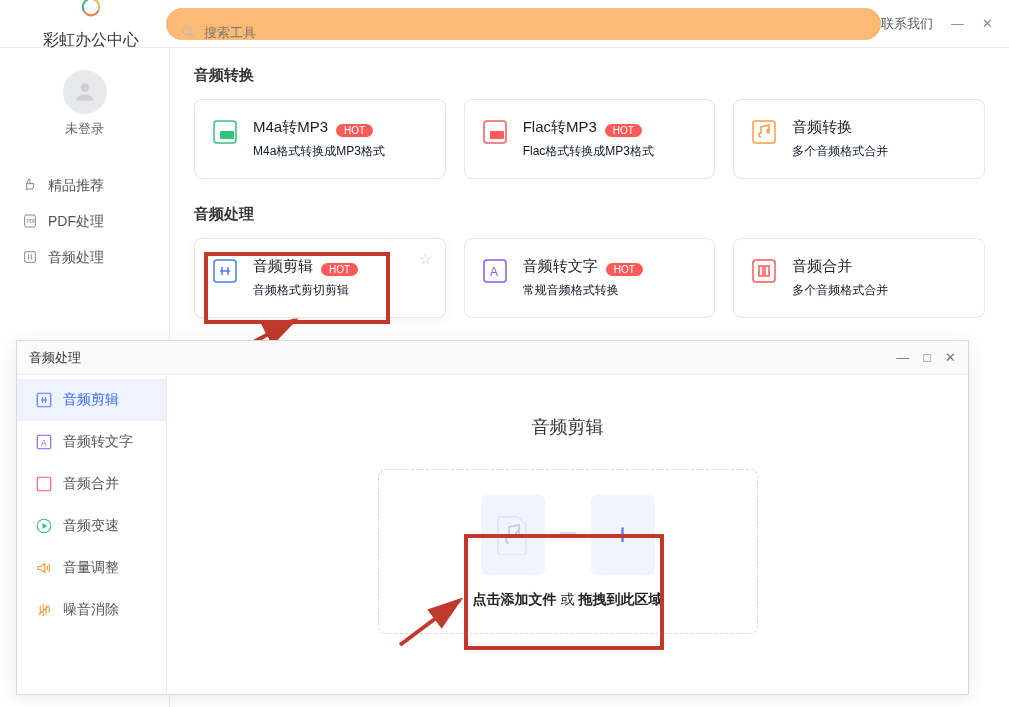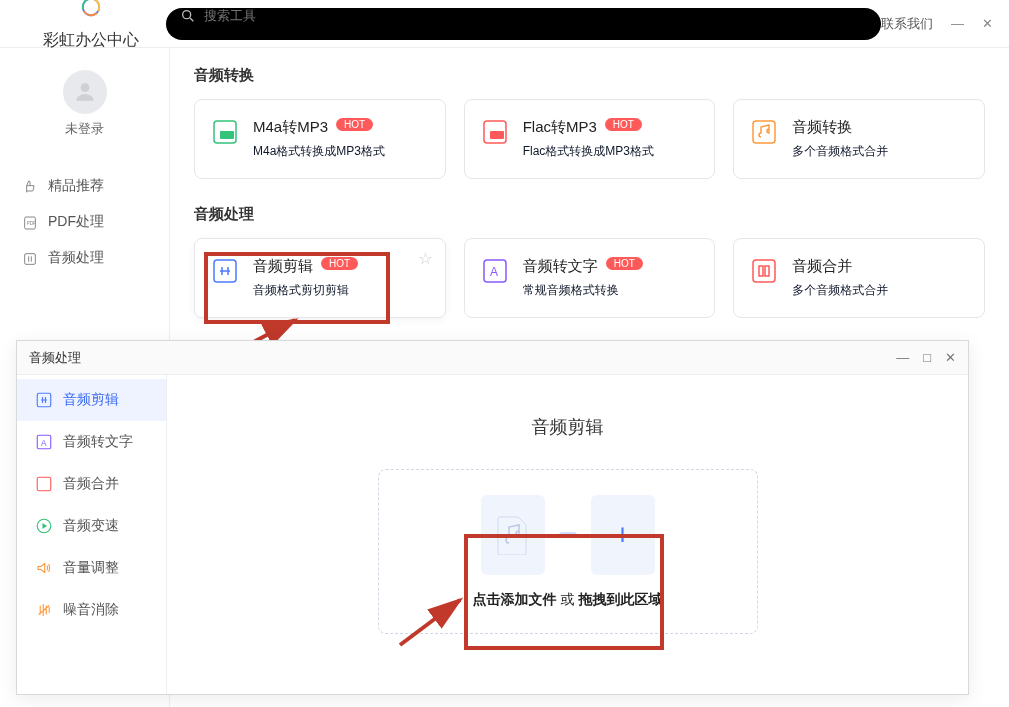--- a/index.html
+++ b/index.html
@@ -2,43 +2,43 @@
 <html><head>
 <meta charset="utf-8">
 <style>
 * { box-sizing: border-box; margin: 0; padding: 0; }
 body { font-family: "Microsoft YaHei", Arial, sans-serif; background: #fff; color: #333; width: 1009px; height: 707px; overflow: hidden; position: relative; }
 
 
 .topbar { display: flex; align-items: center; height: 48px; padding: 0 16px; border-bottom: 1px solid #eee; }
 .logo { display: flex; align-items: center; gap: 8px; font-size: 16px; color: #333; width: 150px; flex-direction: column; }
 .logo-icon svg { width: 22px; height: 22px; }
-.search { flex: 1; max-width: 780px; height: 32px; background: #000000; border-radius: 16px; display: flex; align-items: flex-start; padding: 0 14px; color: #999; }
+.search { flex: 1; max-width: 780px; height: 32px; background: #fdba74; border-radius: 16px; display: flex; align-items: flex-end; padding: 0 14px; color: #999; }
 .search svg { width: 16px; height: 16px; margin-right: 8px; fill: #bbb; }
 .search input { border: none; background: transparent; outline: none; font-size: 13px; flex: 1; color: #666; }
 .top-right { display: flex; align-items: center; gap: 18px; margin-left: auto; color: #555; font-size: 13px; }
 .win-btn { cursor: pointer; color: #888; }
 
 
 .main { display: flex; height: calc(100% - 48px); }
 .sidebar { width: 170px; border-right: 1px solid #eee; padding-top: 12px; }
 .avatar { width: 44px; height: 44px; border-radius: 50%; background: #e8e9ec; margin: 10px auto 6px; display: flex; align-items: center; justify-content: center; }
 .avatar svg { width: 26px; height: 26px; fill: #cfcfd4; }
 .login-txt { text-align: center; font-size: 13px; color: #666; margin-bottom: 30px; }
 .nav { display: flex; flex-direction: column; }
-.nav-item { display: flex; align-items: flex-end; gap: 10px; padding: 9px 22px; font-size: 14px; color: #555; cursor: pointer; }
+.nav-item { display: flex; align-items: flex-start; gap: 10px; padding: 9px 22px; font-size: 14px; color: #555; cursor: pointer; }
 .nav-item svg { width: 16px; height: 16px; fill: none; stroke: #888; stroke-width: 1.5; }
 
 
 .content { flex: 1; padding: 18px 24px; overflow: hidden; }
 .section-title { font-size: 15px; font-weight: 600; margin-bottom: 14px; color: #333; }
 .cards { display: flex; gap: 18px; margin-bottom: 26px; }
 .card { flex: 1; border: 1px solid #e6e6ea; border-radius: 8px; padding: 18px 16px; display: flex; gap: 14px; position: relative; cursor: pointer; }
 .card-ico { width: 28px; height: 28px; display: flex; align-items: center; justify-content: center; }
-.card-body h3 { font-size: 15px; font-weight: 500; color: #222; display: flex; align-items: flex-start; gap: 8px; margin-bottom: 6px; }
+.card-body h3 { font-size: 15px; font-weight: 500; color: #222; display: flex; align-items: flex-end; gap: 8px; margin-bottom: 6px; }
 .card-body p { font-size: 12px; color: #0f172a; }
 .hot { display: inline-block; background: #ff5a5a; color: #fff; font-size: 10px; padding: 1px 8px; border-radius: 9px; font-weight: 500; }
 .star { position: absolute; top: 10px; right: 12px; color: #ccc; font-size: 16px; }
 .highlight-box { position: absolute; border: 4px solid #c0392b; pointer-events: none; }
 
 
 .subwin { position: absolute; left: 16px; top: 340px; width: 953px; height: 355px; background: #fff; border: 1px solid #d9d9dc; box-shadow: 0 4px 18px rgba(0,0,0,0.08); display: flex; flex-direction: column; }
 .subwin-title { display: flex; align-items: center; height: 34px; padding: 0 12px; font-size: 13px; border-bottom: 1px solid #eee; background: #fafafa; }
 .subwin-title span.t { flex: 1; }
 .subwin-ctrls { display: flex; gap: 14px; color: #777; font-size: 13px; }

